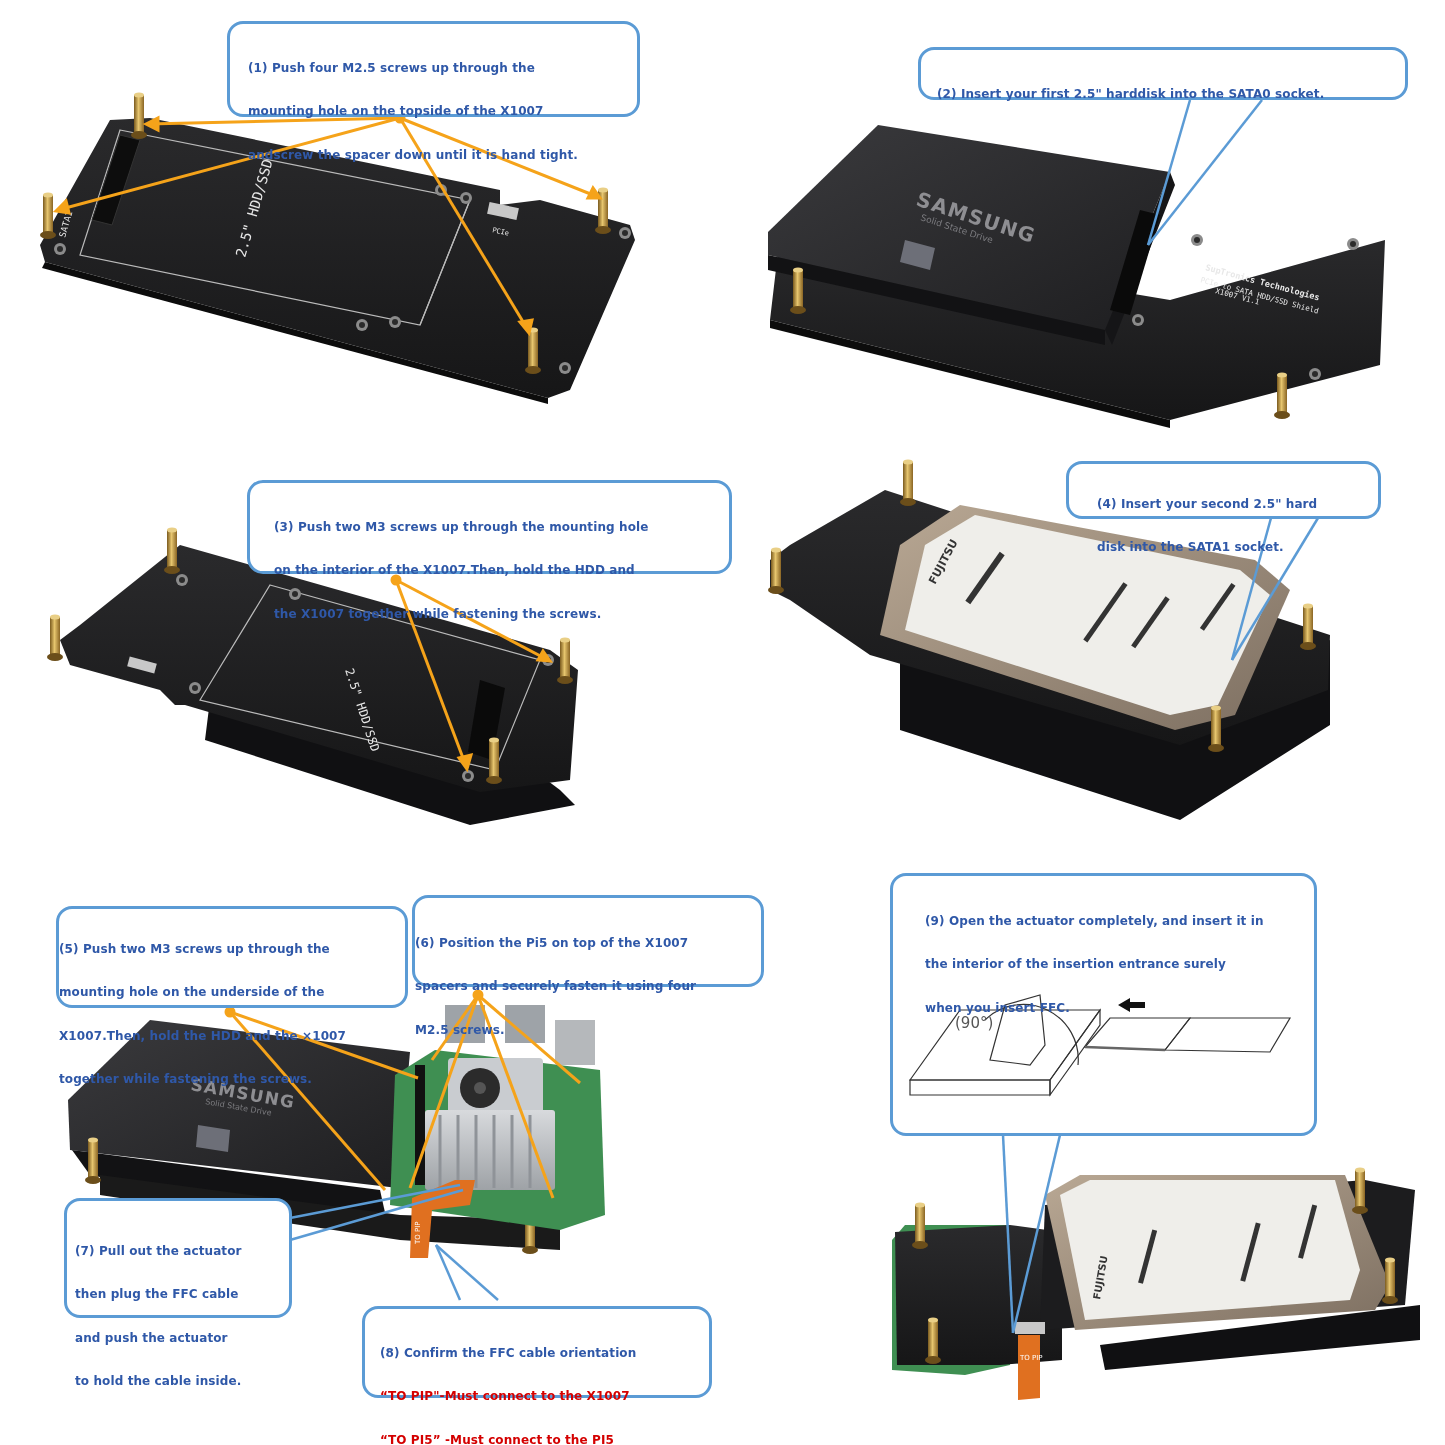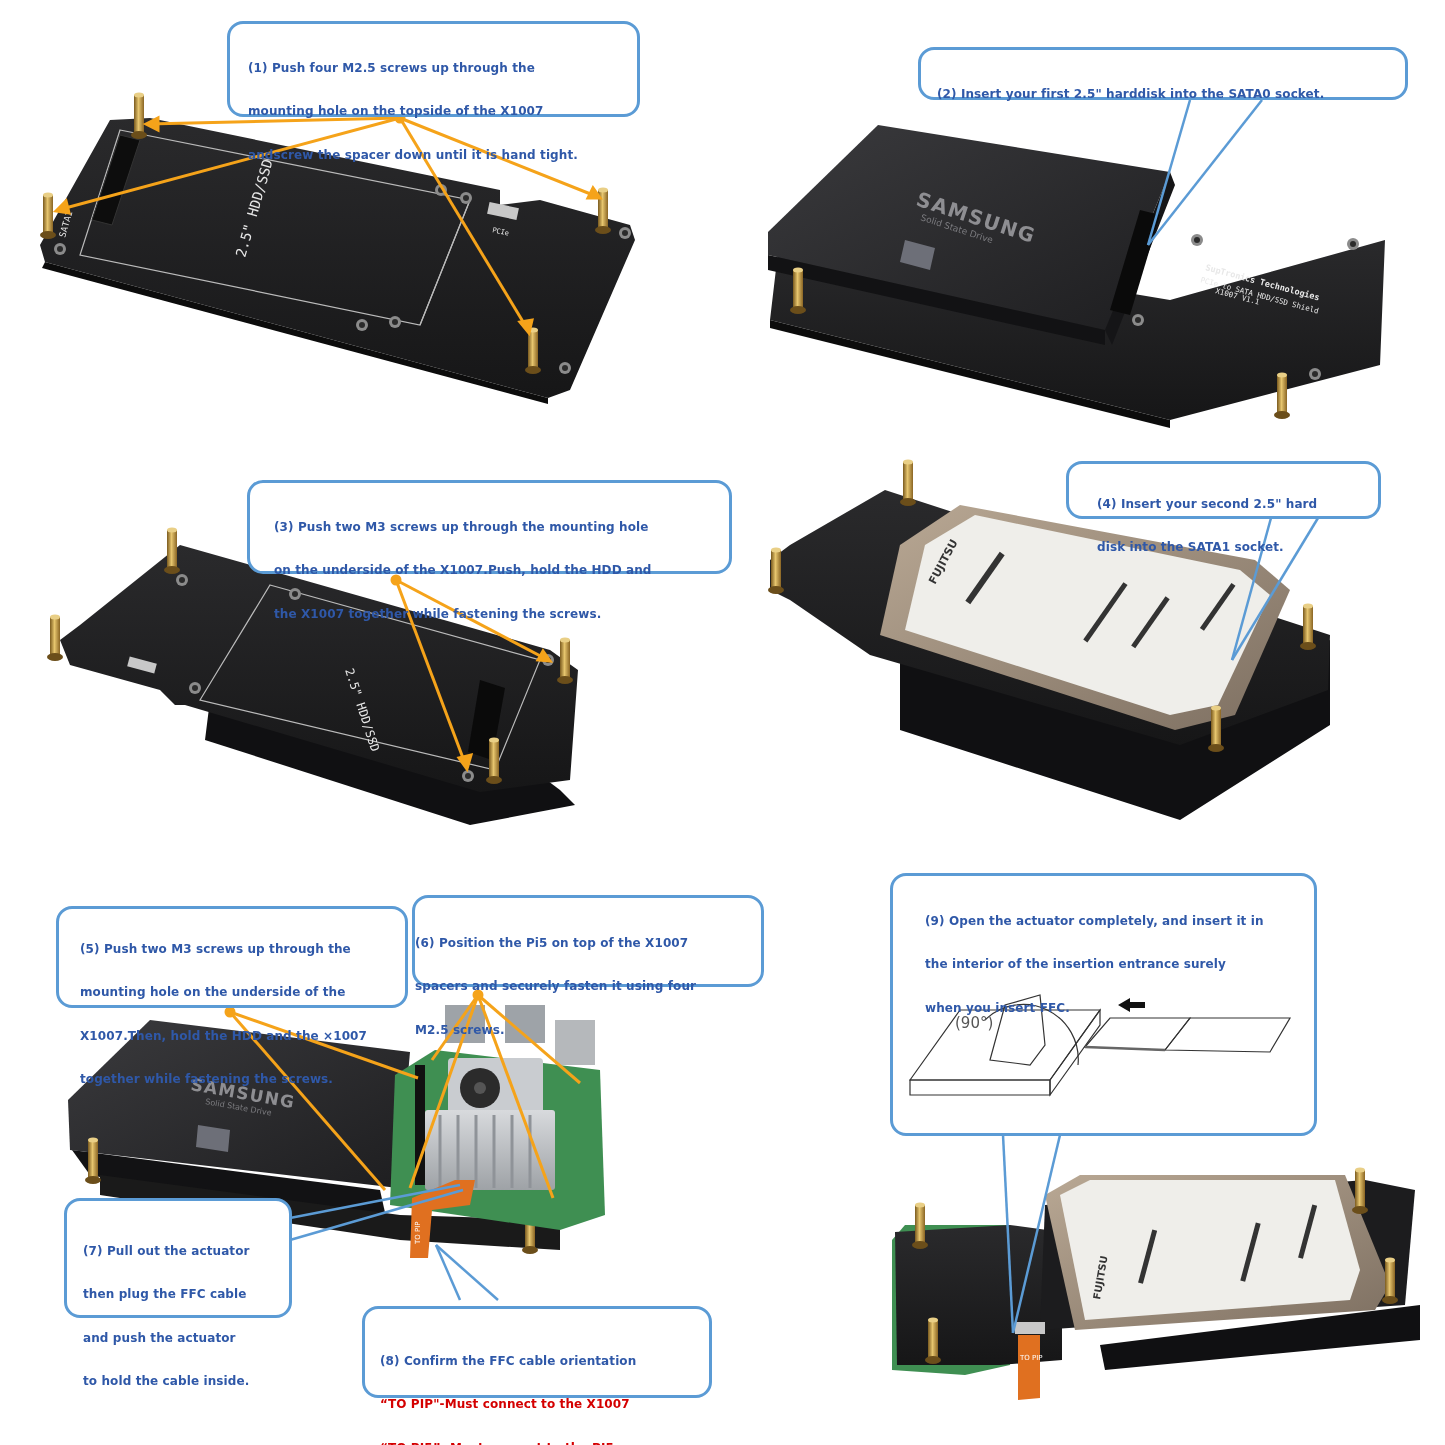--- a/index.html
+++ b/index.html
@@ -261,50 +261,50 @@
   <span class="line">mounting hole on the topside of the X1007</span>
   <span class="line">andscrew the spacer down until it is hand tight.</span>
 </div>
 
 <div class="callout" style="left:918px; top:47px; width:490px; height:53px; padding:12px 0 0 16px;">
   <span class="line">(2) Insert your first 2.5" harddisk into the SATA0 socket.</span>
 </div>
 
 <div class="callout" style="left:247px; top:480px; width:485px; height:94px; padding:12px 14px 0 24px;">
   <span class="line">(3) Push two M3 screws up through the mounting hole</span>
-  <span class="line">on the underside of the X1007.Push, hold the HDD and</span>
+  <span class="line">on the interior of the X1007.Then, hold the HDD and</span>
   <span class="line">the X1007 together while fastening the screws.</span>
 </div>
 
 <div class="callout" style="left:1066px; top:461px; width:315px; height:58px; padding:8px 0 0 28px;">
   <span class="line">(4) Insert your second 2.5" hard</span>
   <span class="line">disk into the SATA1 socket.</span>
 </div>
 
-<div class="callout" style="left:56px; top:906px; width:352px; height:102px; padding:8px 0 0 21px;">
+<div class="callout" style="left:56px; top:906px; width:352px; height:102px; padding:8px 0 0 0;">
   <span class="line">(5) Push two M3 screws up through the</span>
   <span class="line">mounting hole on the underside of the</span>
   <span class="line">X1007.Then, hold the HDD and the ×1007</span>
   <span class="line">together while fastening the screws.</span>
 </div>
 
 <div class="callout" style="left:412px; top:895px; width:352px; height:92px; padding:13px 0 0 0;">
   <span class="line">(6) Position the Pi5 on top of the X1007</span>
   <span class="line">spacers and securely fasten it using four</span>
   <span class="line">M2.5 screws.</span>
 </div>
 
-<div class="callout" style="left:64px; top:1198px; width:228px; height:120px; padding:18px 0 0 16px;">
+<div class="callout" style="left:64px; top:1198px; width:228px; height:120px; padding:18px 0 0 8px;">
   <span class="line">(7) Pull out the actuator</span>
   <span class="line">then plug the FFC cable</span>
   <span class="line">and push the actuator</span>
   <span class="line">to hold the cable inside.</span>
 </div>
 
-<div class="callout" style="left:362px; top:1306px; width:350px; height:92px; padding:20px 0 0 15px;">
+<div class="callout" style="left:362px; top:1306px; width:350px; height:92px; padding:12px 0 0 15px;">
   <span class="line">(8) Confirm the FFC cable orientation</span>
   <span class="line red">“TO PIP"-Must connect to the X1007</span>
   <span class="line red">“TO PI5” -Must connect to the PI5</span>
 </div>
 
 <div class="callout" style="left:890px; top:873px; width:427px; height:263px; padding:13px 0 0 32px; background:transparent;">
   <span class="line">(9) Open the actuator completely, and insert it in</span>
   <span class="line">the interior of the insertion entrance surely</span>
   <span class="line">when you insert FFC.</span>
 </div>

